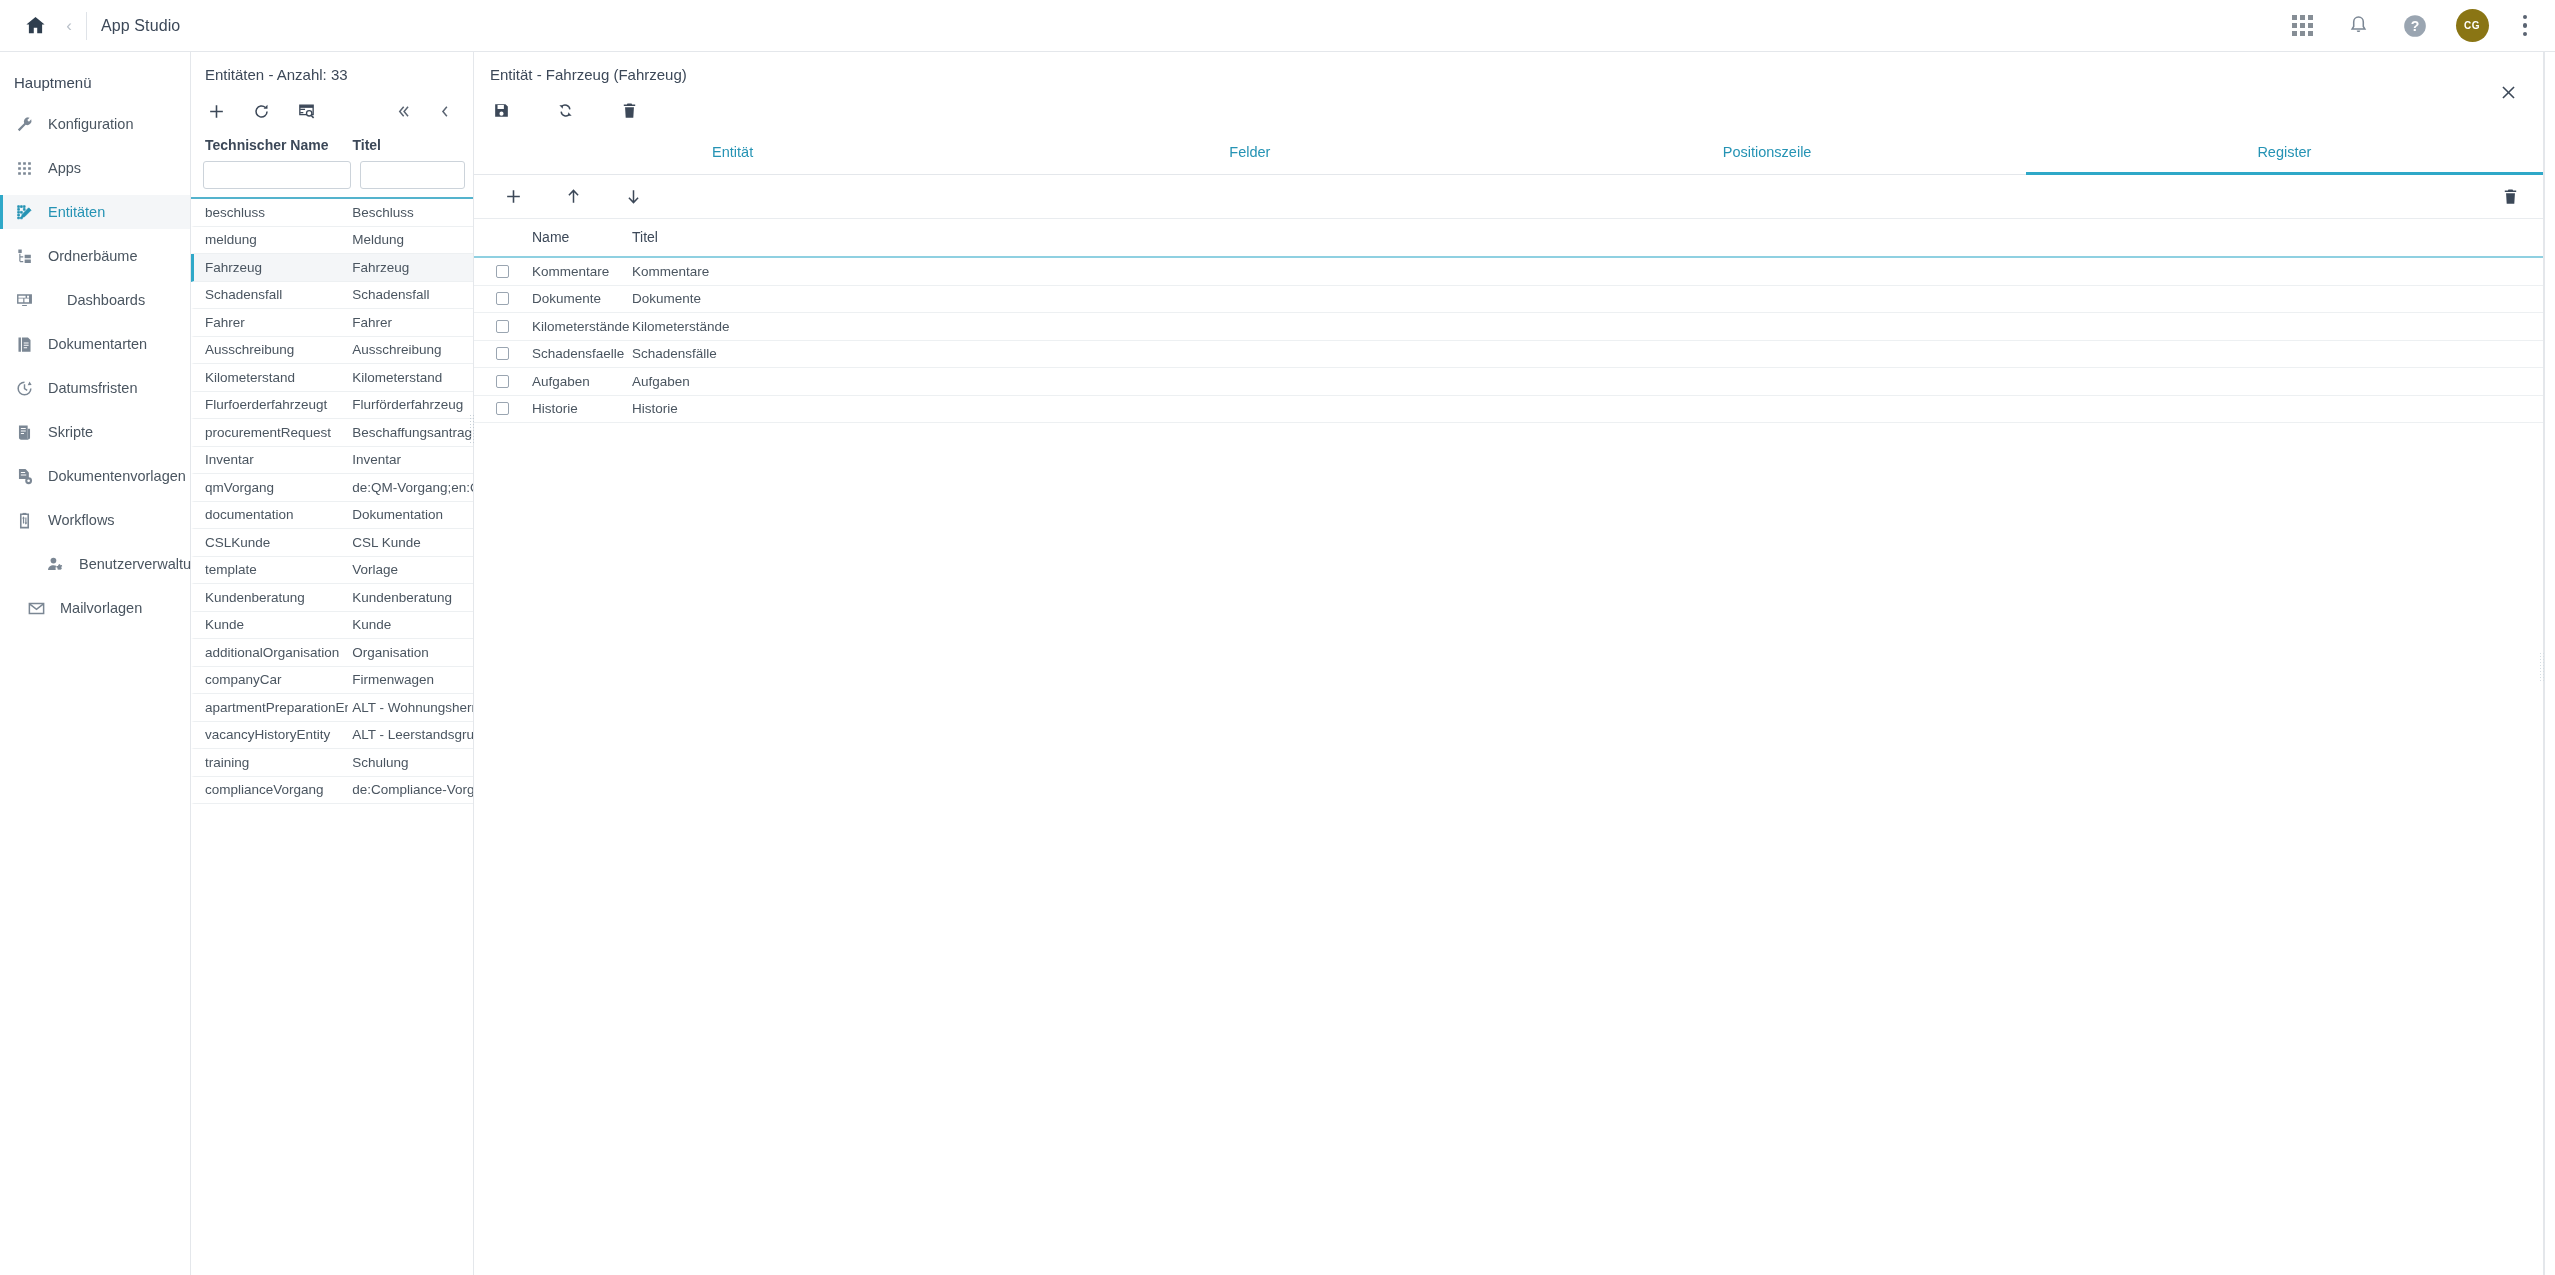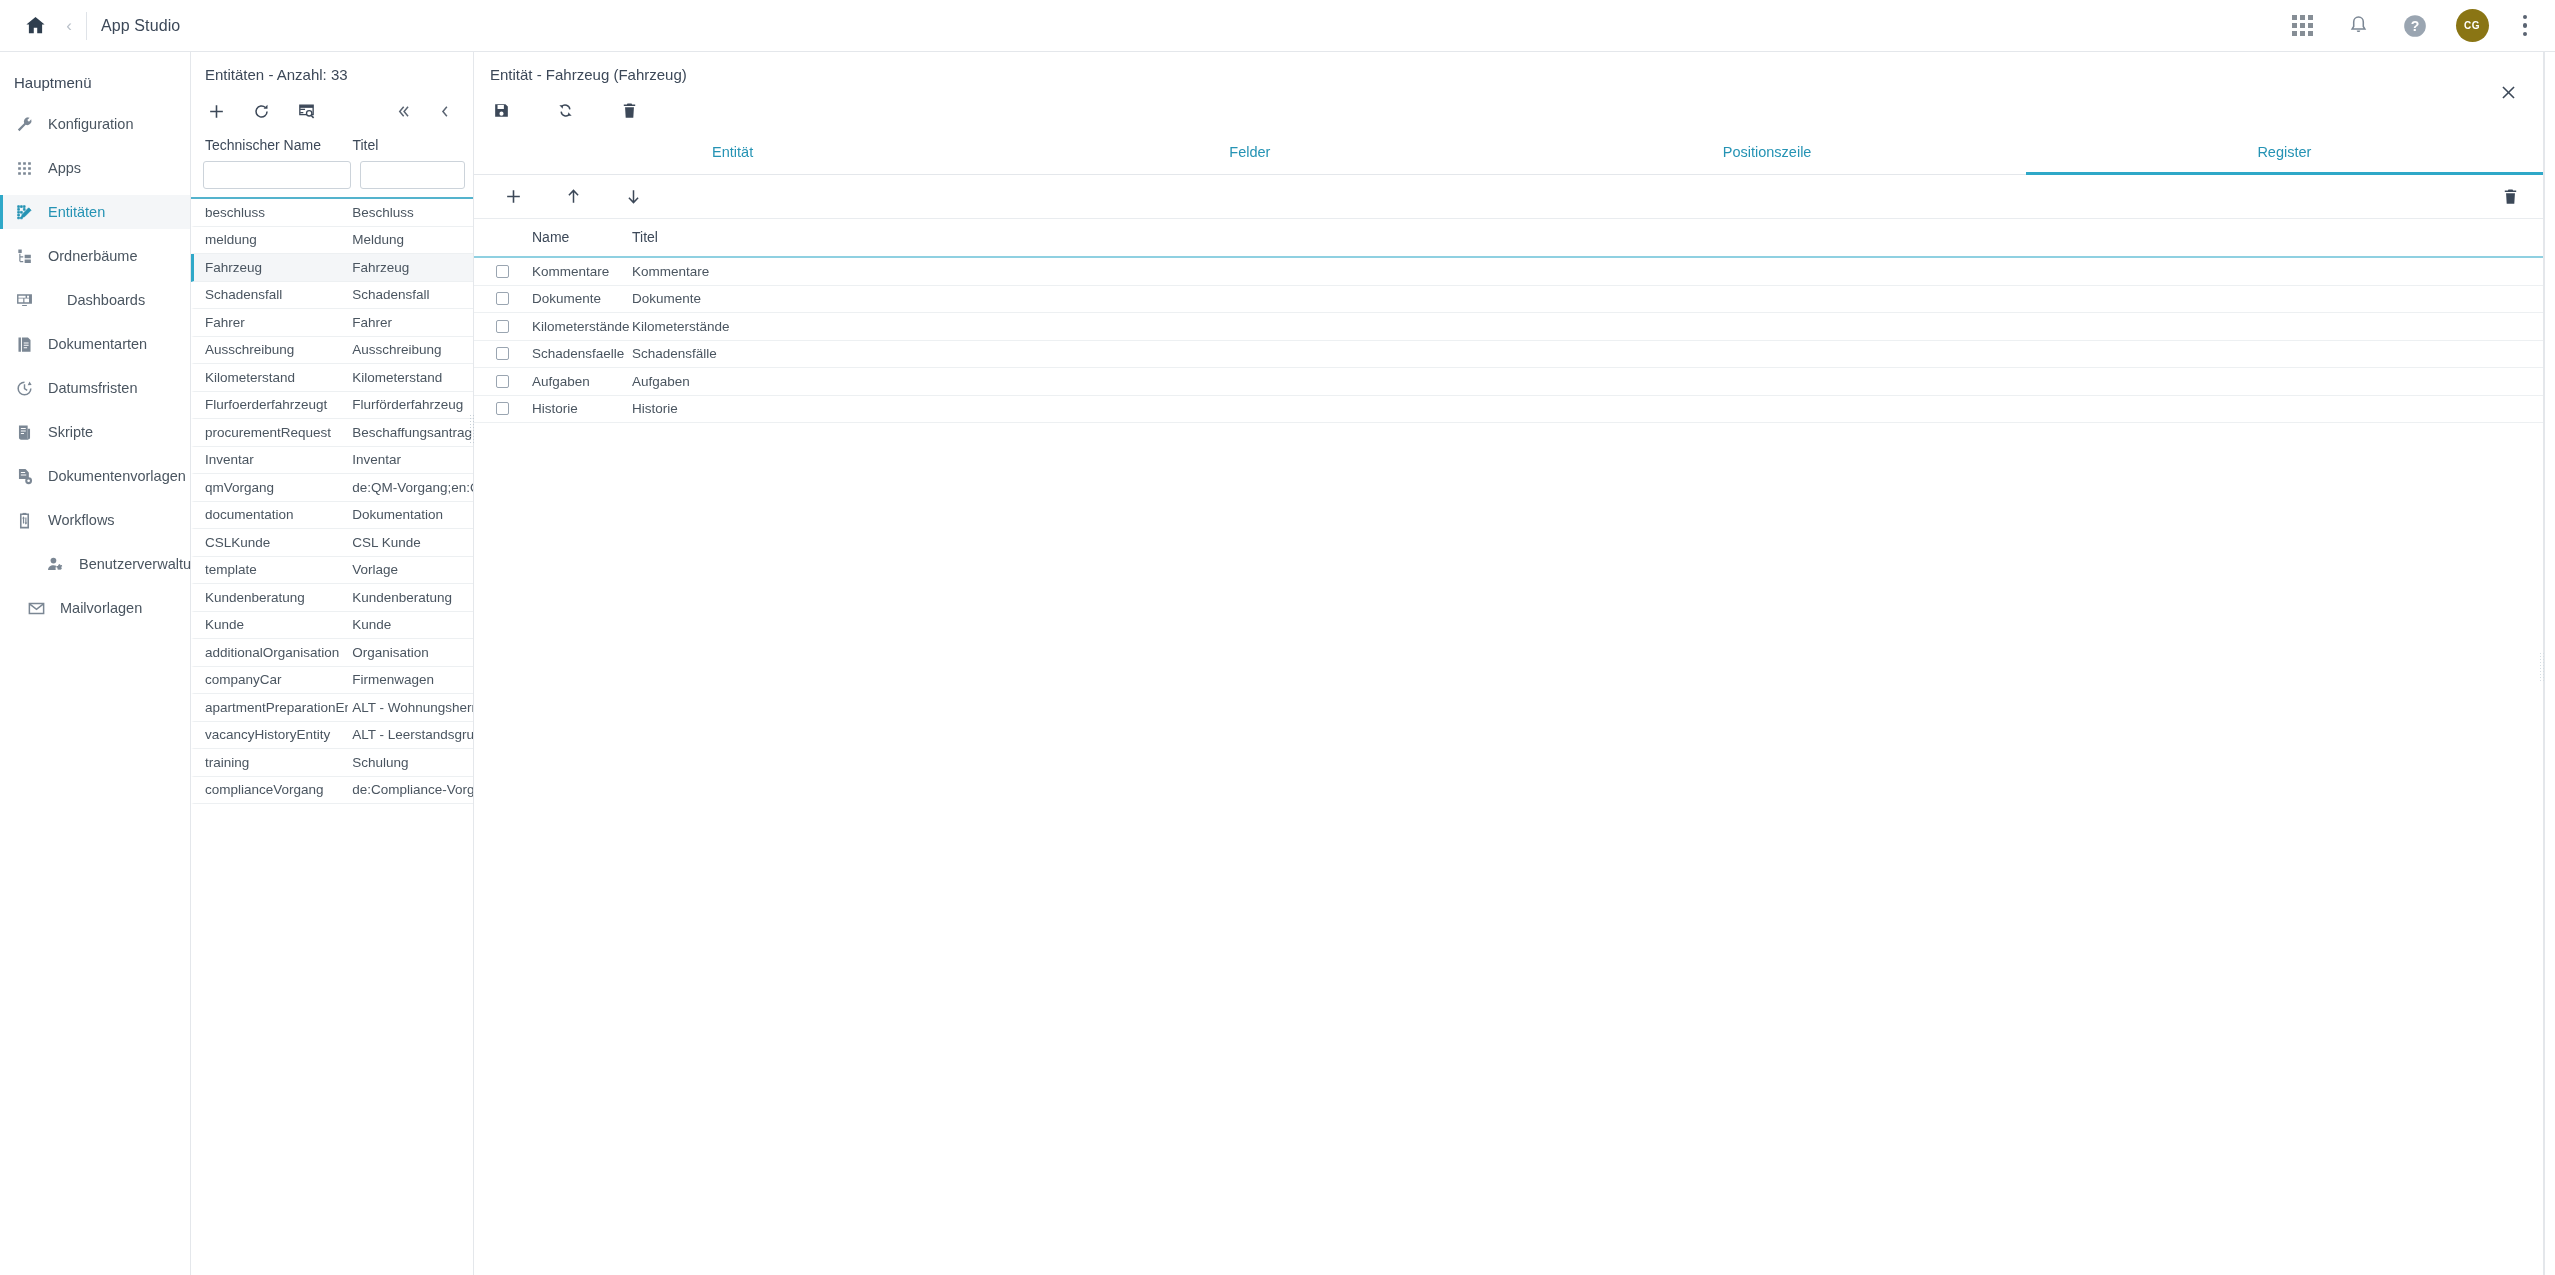--- a/index.html
+++ b/index.html
@@ -79,21 +79,21 @@
   }
   .tb-btn {
     width: 34px; height: 32px; display: flex; align-items: center; justify-content: center;
     cursor: pointer; color: #3c4858; margin-right: 11px;
   }
   .tb-btn svg { width: 19px; height: 19px; fill: #3c4858; }
   .tb-right { margin-left: auto; display: flex; align-items: center; }
   .tb-right .tb-btn { margin-right: 0; margin-left: 8px; color: #5a6472; font-size: 17px; }
 
   .list-cols {
-    display: flex; font-size: 14px; color: #3c4858; font-weight: normal;
+    display: flex; font-size: 14px; color: #3c4858; font-weight: bold;
     padding: 4px 0 8px 0;
   }
   .col-name { width: 158px; padding-left: 14px; }
   .col-title { width: 125px; padding-left: 4px; }
   .list-filters { display: flex; gap: 9px; padding: 0 12px 0 12px; }
   .filter-input {
     height: 28px; border: 1px solid #ccd3da; border-radius: 3px;
     background: #fff; outline: none; font-size: 13px; padding: 0 6px;
     font-family: "Liberation Sans", sans-serif; color: #3c4858;
   }

